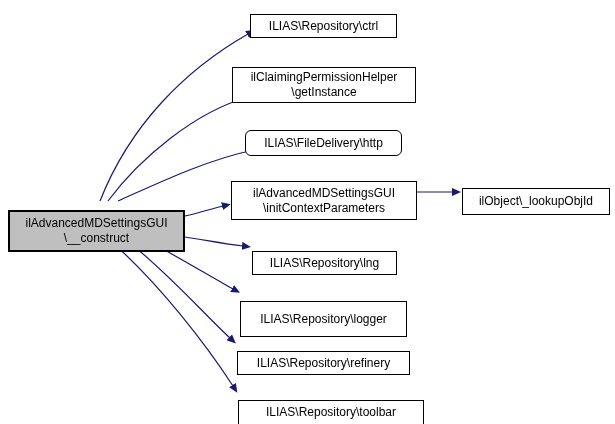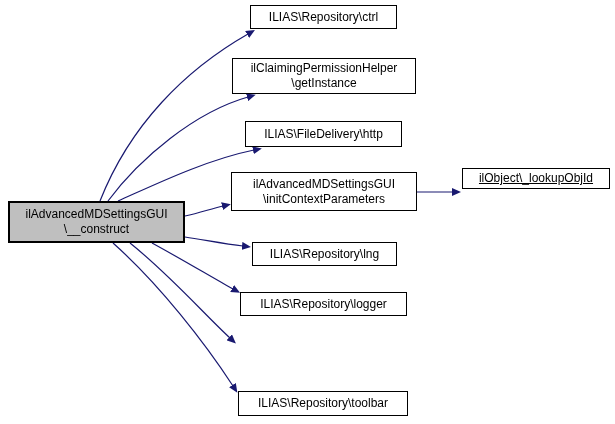--- a/index.html
+++ b/index.html
@@ -36,36 +36,37 @@
     color: #000000;
     font-size: 12px;
     line-height: 15px;
     display: flex;
     align-items: center;
     justify-content: center;
     text-align: center;
     white-space: pre-line;
     cursor: pointer;
     z-index: 2;
+    margin-top: 9px;
   }
   .node.highlight {
     background: #bfbfbf;
     border-width: 2px;
   }
   
   .n-construct   { left: 8px;   top: 201px; width: 177px; height: 42px; }
   .n-ctrl        { left: 250px; top: 5px;   width: 147px; height: 24px; }
   .n-getinstance { left: 232px; top: 58px;  width: 184px; height: 36px; text-align: center; }
-  .n-http        { left: 245px; top: 121px; width: 157px; height: 26px; }
+  .n-http        { left: 245px; top: 121px; width: 157px; height: 26px; border-radius: 6px; }
   .n-initctx     { left: 231px; top: 172px; width: 186px; height: 39px; }
-  .n-lookup      { left: 462px; top: 168px; width: 148px; height: 21px; text-decoration: underline; }
+  .n-lookup      { left: 462px; top: 179px; width: 148px; height: 27px; }
   .n-lng         { left: 252px; top: 242px; width: 145px; height: 24px; }
-  .n-logger      { left: 240px; top: 292px; width: 167px; height: 24px; }
+  .n-logger      { left: 240px; top: 292px; width: 167px; height: 36px; }
   .n-refinery    { left: 237px; top: 342px; width: 173px; height: 24px; }
-  .n-toolbar     { left: 238px; top: 391px; width: 170px; height: 25px; }
+  .n-toolbar     { left: 238px; top: 391px; width: 186px; height: 25px; }
 </style>
 </head>
 <body>
 
 <div class="graph">
 
   <svg class="edges" viewBox="0 0 615 424">
     <defs>
       <marker id="arrow" viewBox="0 0 10 8" refX="1" refY="4" markerWidth="10" markerHeight="8" orient="auto" markerUnits="userSpaceOnUse">
         <path d="M0,0 L9,4 L0,8 Z" fill="#191970"></path>
@@ -110,18 +111,21 @@
   </div>
 
   <div class="node n-lng">
     <span>ILIAS\Repository\lng</span>
   </div>
 
   <div class="node n-logger">
     <span>ILIAS\Repository\logger</span>
   </div>
 
+  <div class="node n-refinery">
+    <span>ILIAS\Repository\refinery</span>
+  </div>
 
   <div class="node n-toolbar">
     <span>ILIAS\Repository\toolbar</span>
   </div>
 
 </div>
 
 </body></html>

